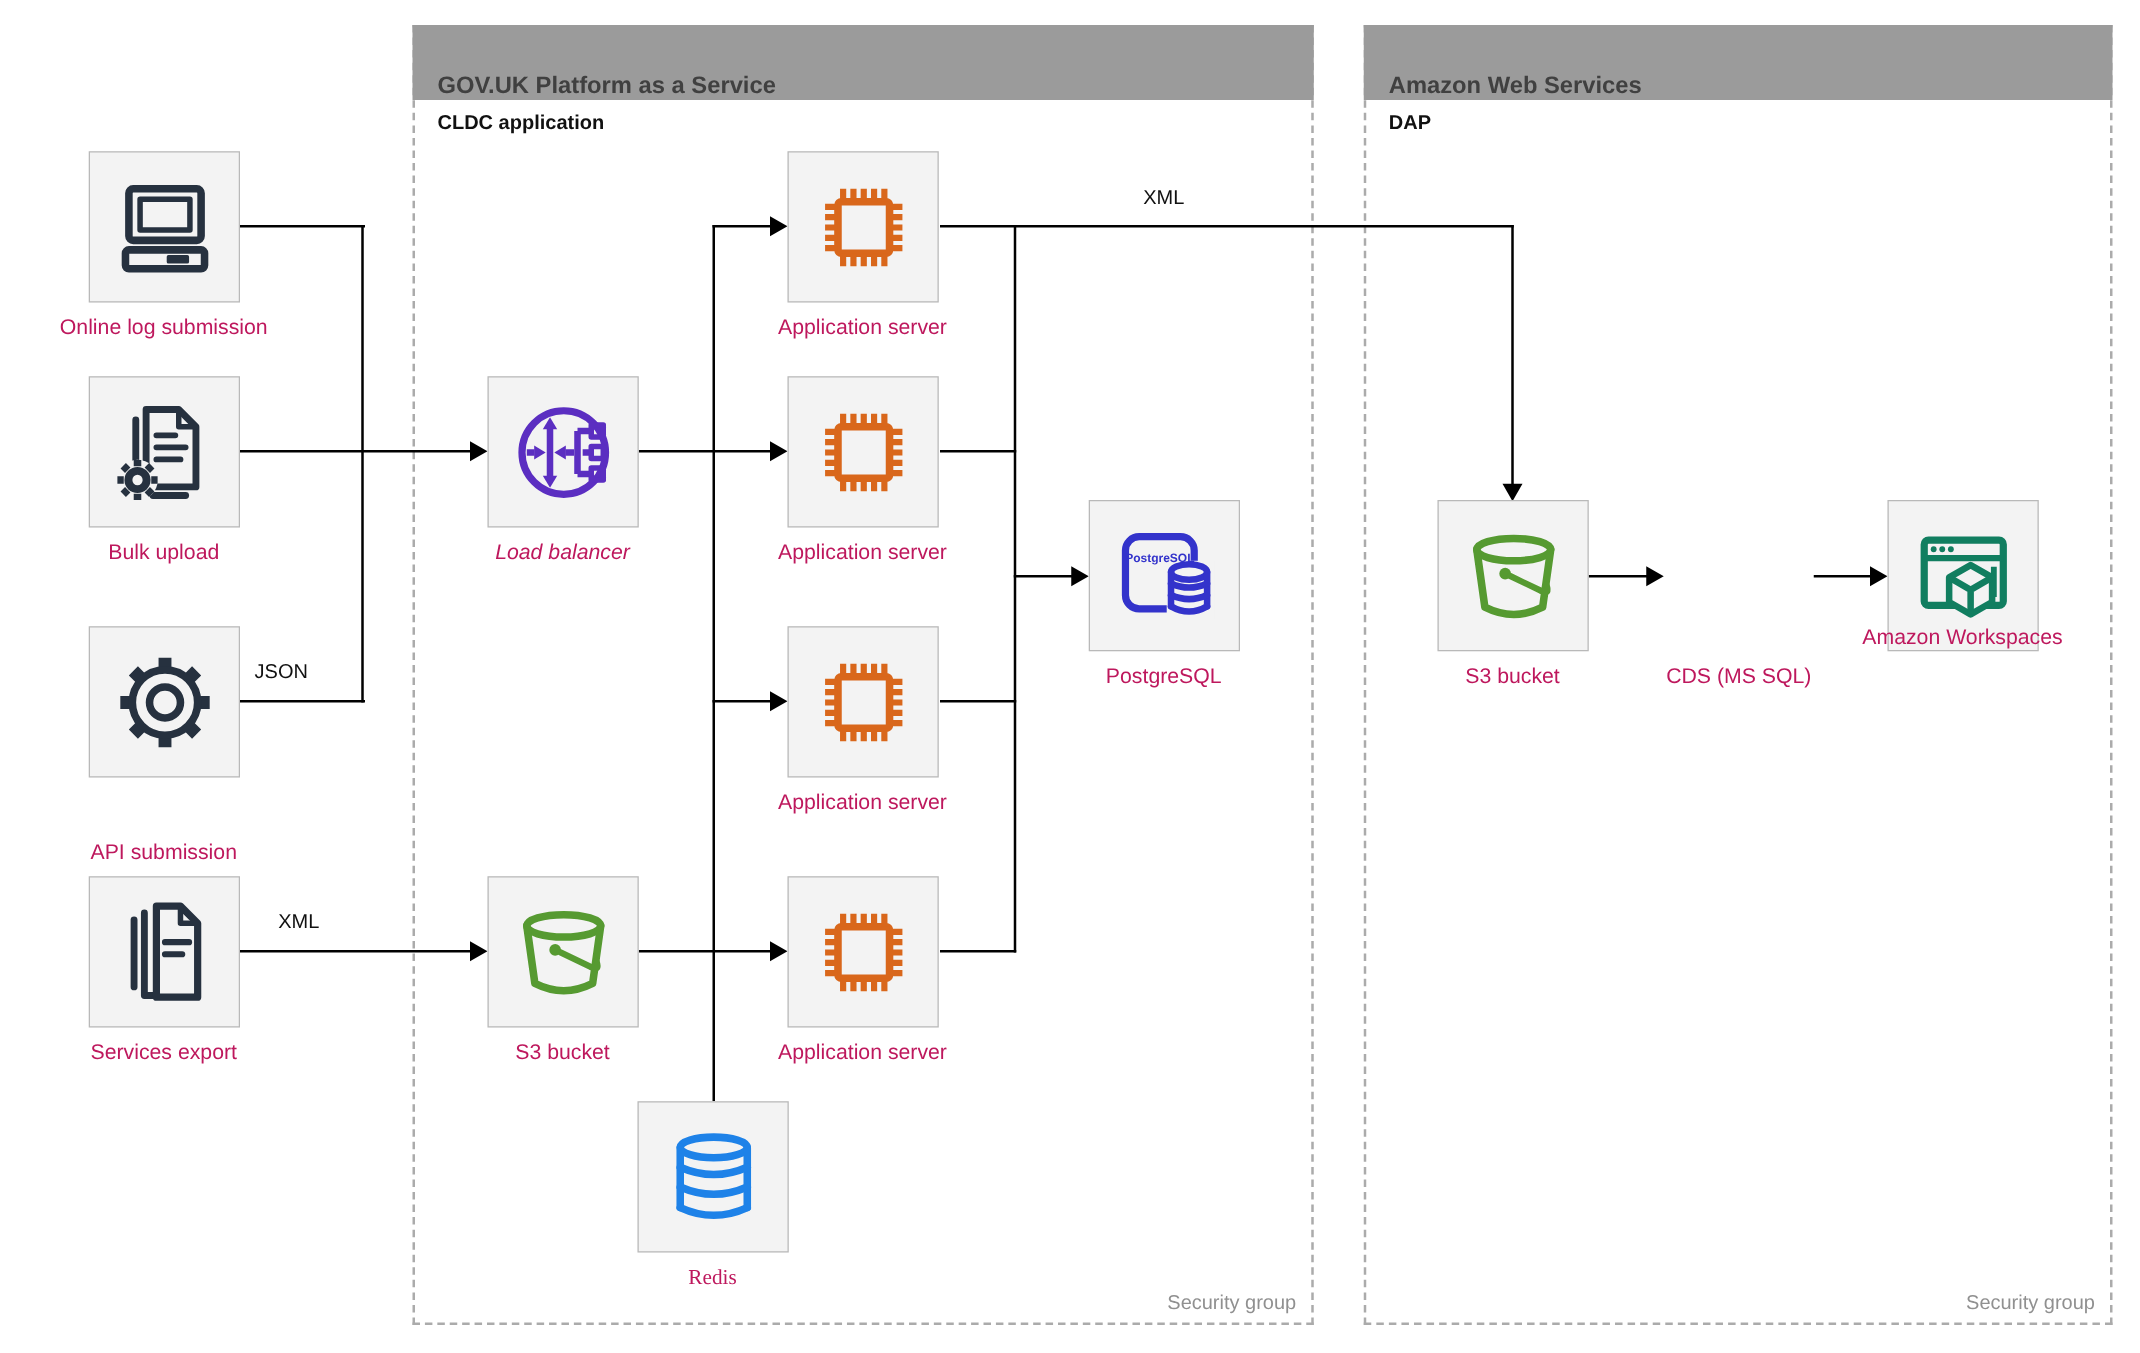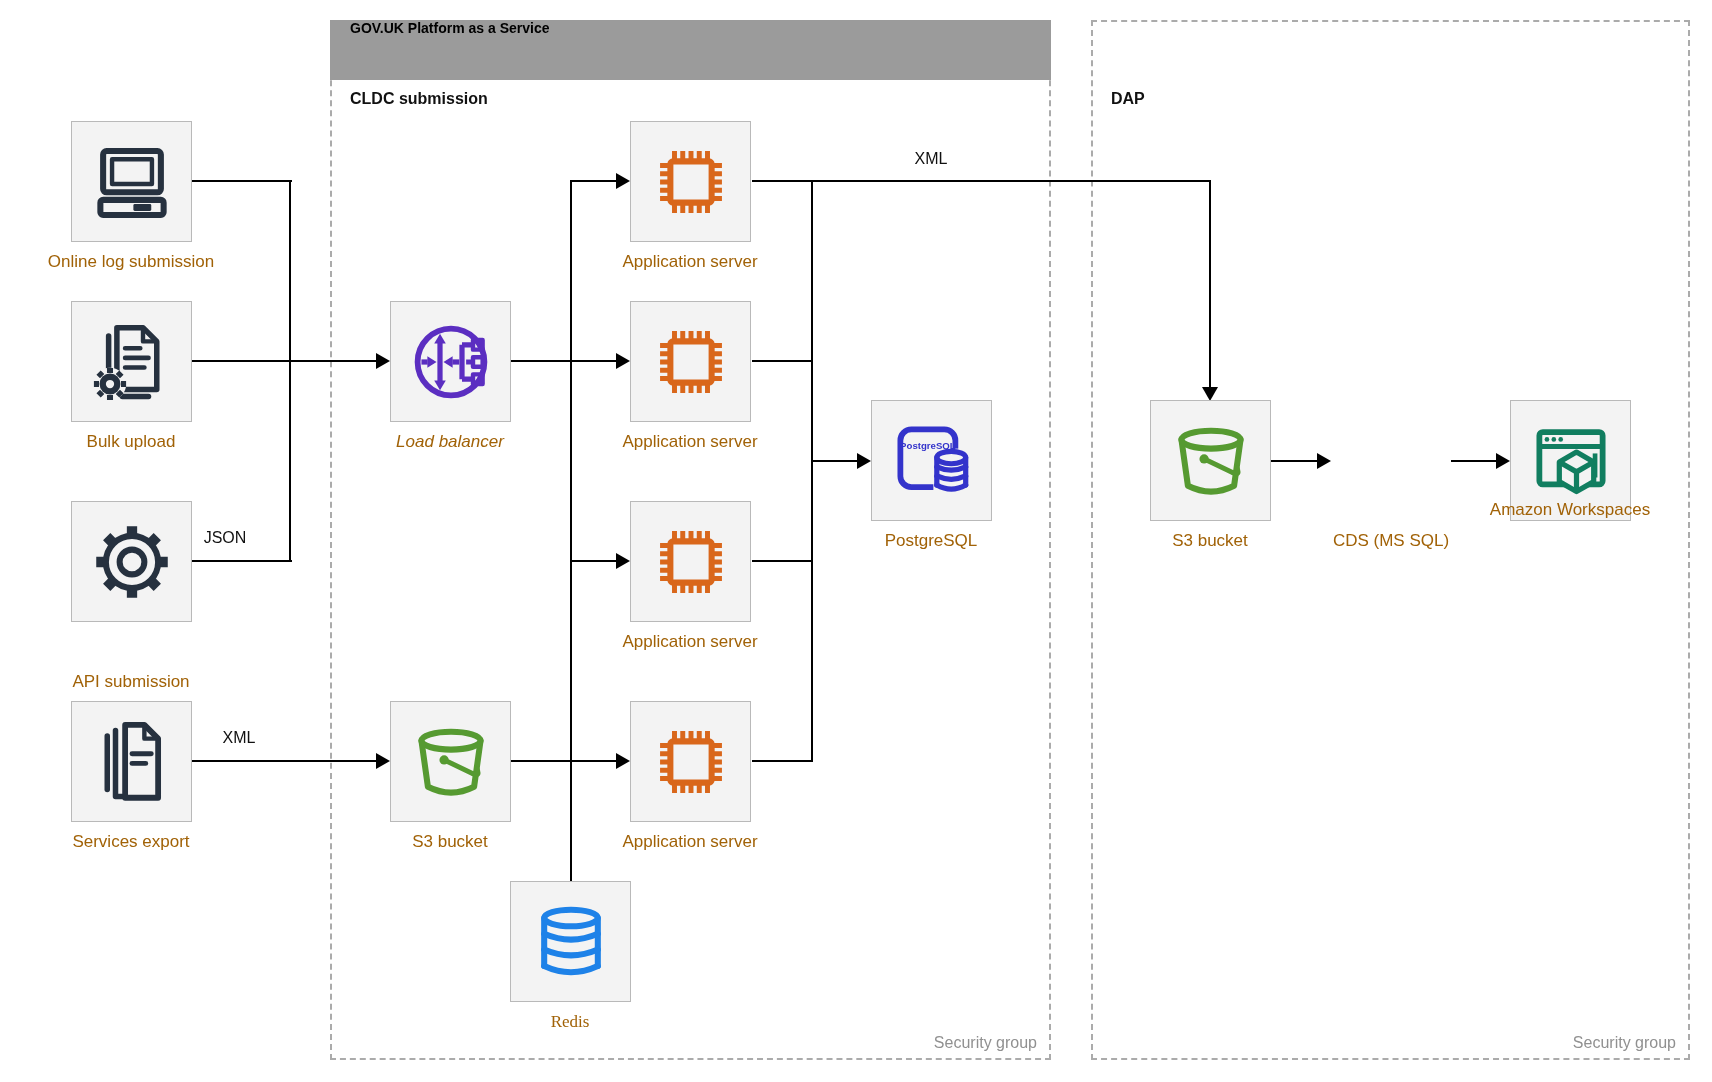--- a/index.html
+++ b/index.html
@@ -3,53 +3,56 @@
 <meta charset="utf-8">
 <style>
   html,body { margin:0; padding:0; background:#fff; }
   #canvas {
     position:relative; width:1712px; height:1082px; background:#fff;
     font-family:"Liberation Sans", sans-serif; overflow:hidden;
   }
   .container { position:absolute; border:2px dashed #ababab; box-sizing:border-box; }
   .container-header {
     position:absolute; left:-2px; top:-2px; right:-2px; height:60px;
-    background:#9b9b9b; color:#000000; font-weight:bold; font-size:14px;
-    display:flex; align-items:flex-start; padding-left:20px; box-sizing:border-box;
+    background:#9b9b9b; color:#404040; font-weight:bold; font-size:19px;
+    display:flex; align-items:flex-end; padding-left:20px; box-sizing:border-box;
   }
   .container-sublabel { position:absolute; left:18px; top:68px; font-weight:bold; font-size:16px; color:#111; }
   .security-label { position:absolute; right:12px; bottom:6px; font-size:16px; color:#909090; }
   .node {
     position:absolute; width:121px; height:121px; background:#f3f3f3;
     border:1.5px solid #b9b9b9; box-sizing:border-box;
     display:flex; align-items:center; justify-content:center;
   }
   .node svg { width:88px; height:88px; display:block; }
-  .node-label { position:absolute; width:250px; text-align:center; font-size:17px; color:#a16207; }
+  .node-label { position:absolute; width:250px; text-align:center; font-size:17px; color:#be185d; }
   .hline { position:absolute; height:2px; background:#000; }
   .vline { position:absolute; width:2px; background:#000; }
   .arrow-r { position:absolute; width:0; height:0; border-top:8px solid transparent; border-bottom:8px solid transparent; border-left:14px solid #000; }
   .arrow-d { position:absolute; width:0; height:0; border-left:8px solid transparent; border-right:8px solid transparent; border-top:14px solid #000; }
   .edge-label { position:absolute; width:70px; text-align:center; font-size:16px; color:#111; }
   svg { fill:none; }
 </style>
 </head>
 <body>
 
 <div id="canvas">
 
   <div class="container" style="left:330px;top:20px;width:721px;height:1040px;">
     <div class="container-header">
       <span>GOV.UK Platform as a Service</span>
     </div>
-    <div class="container-sublabel">CLDC submission</div>
+    <div class="container-sublabel">CLDC application</div>
     <div class="security-label">Security group</div>
   </div>
 
   <div class="container" style="left:1091px;top:20px;width:599px;height:1040px;">
+    <div class="container-header">
+      <span>Amazon Web Services</span>
+    </div>
     <div class="container-sublabel">DAP</div>
     <div class="security-label">Security group</div>
   </div>
 
   <div class="hline" style="left:192px;top:180px;width:100px;"></div>
   <div class="hline" style="left:192px;top:360px;width:186px;"></div>
   <div class="arrow-r" style="left:376px;top:353px;"></div>
   <div class="hline" style="left:192px;top:560px;width:100px;"></div>
   <div class="vline" style="left:289px;top:180px;height:382px;"></div>
   <div class="hline" style="left:192px;top:760px;width:186px;"></div>

